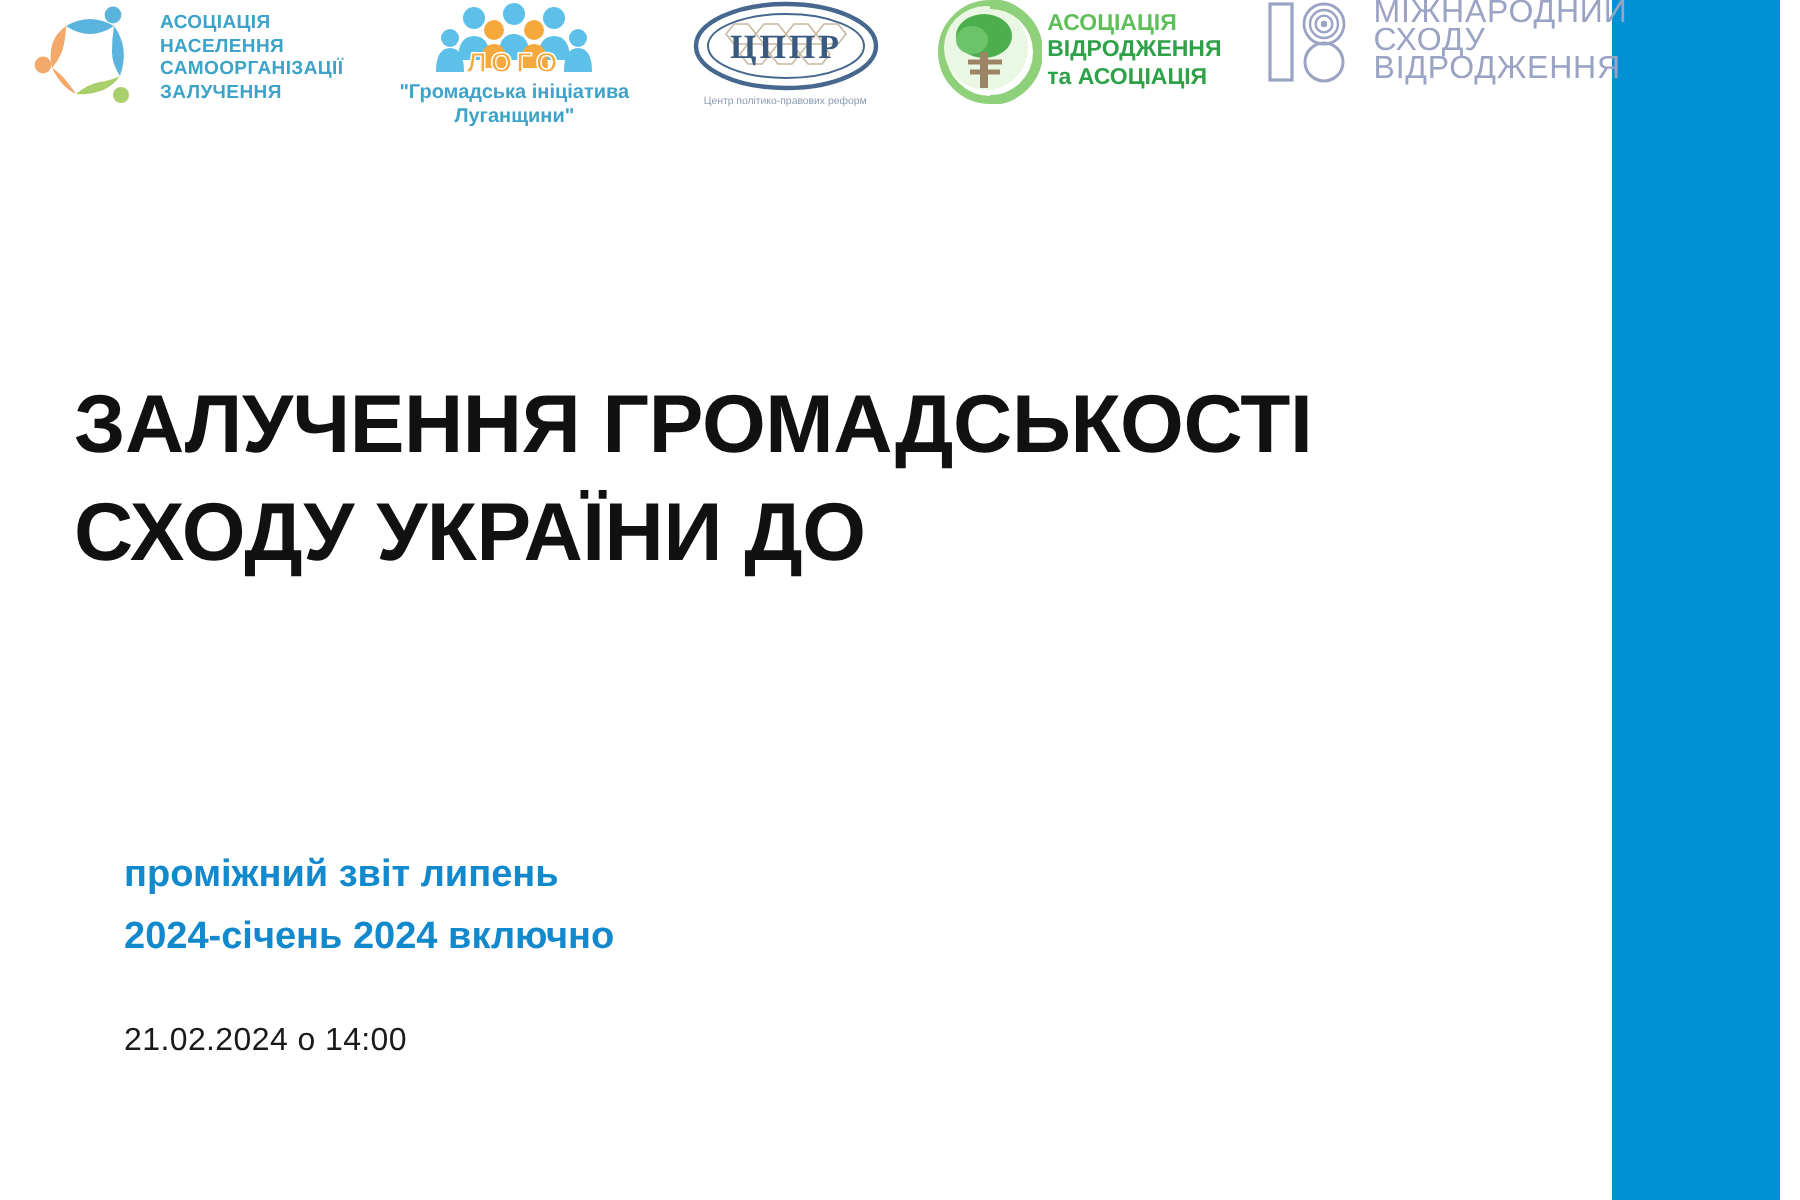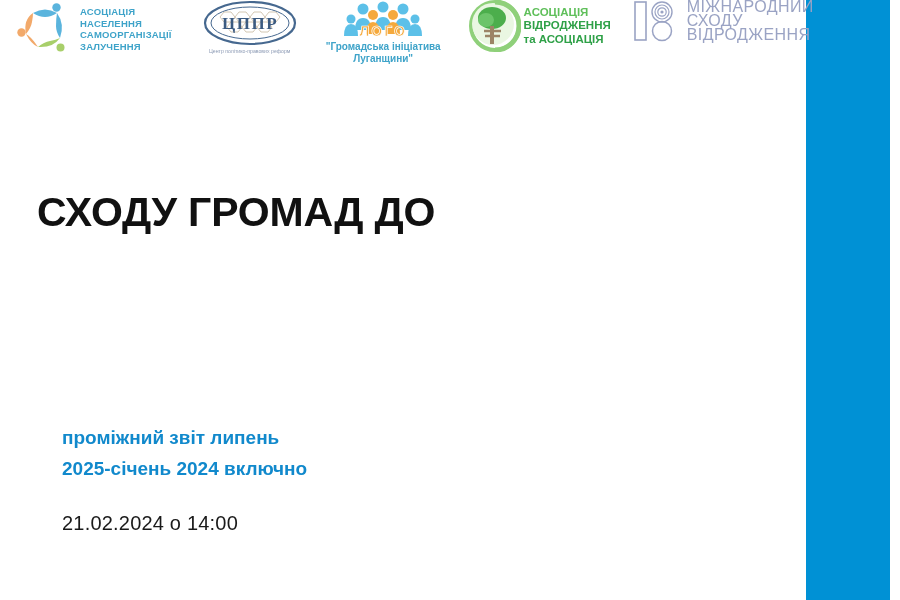--- a/index.html
+++ b/index.html
@@ -155,21 +155,21 @@
     line-height: 31px;
   }
   .subtitle .line { display: block; white-space: nowrap; }
 
   
   .datetime {
     position: absolute;
     left: 62px;
     top: 512px;
     color: #1a1a1a;
-    font-size: 20px;
+    font-size: 16px;
     font-weight: normal;
     letter-spacing: 0.2px;
     white-space: nowrap;
   }
 </style>
 </head>
 <body>
 
 <div class="slide">
 
@@ -189,40 +189,20 @@
           <path d="M10 34 Q15 44 22 47 Q18 41 15 38 Q12 35 10 34 Z" fill="#f2a96a"></path>
           <circle cx="5.5" cy="32.5" r="4.2" fill="#f2a96a"></circle>
         </svg>
       </span>
       <span class="txt">
         <span>АСОЦІАЦІЯ</span><br>
         <span>НАСЕЛЕННЯ</span><br>
         <span>САМООРГАНІЗАЦІЇ</span><br>
         <span>ЗАЛУЧЕННЯ</span>
       </span>
-    </div>
-
-    <div class="logo logo-cppr">
-      <span class="oval">
-        <svg viewBox="0 0 94 46" width="94" height="46">
-          <ellipse cx="47" cy="23" rx="45" ry="21" fill="none" stroke="#46688f" stroke-width="2.2"></ellipse>
-          <ellipse cx="47" cy="23" rx="39" ry="16" fill="none" stroke="#46688f" stroke-width="1"></ellipse>
-          <g fill="none" stroke="#c8b9a0" stroke-width="0.8">
-            <path d="M17 17 l4-5 h7 l4 5 -4 5 h-7 z"></path>
-            <path d="M32 17 l4-5 h7 l4 5 -4 5 h-7 z"></path>
-            <path d="M47 17 l4-5 h7 l4 5 -4 5 h-7 z"></path>
-            <path d="M62 17 l4-5 h7 l4 5 -4 5 h-7 z"></path>
-            <path d="M24 27 l4-5 h7 l4 5 -4 5 h-7 z"></path>
-            <path d="M39 27 l4-5 h7 l4 5 -4 5 h-7 z"></path>
-            <path d="M54 27 l4-5 h7 l4 5 -4 5 h-7 z"></path>
-          </g>
-          <text x="47" y="29" text-anchor="middle" font-family="Liberation Serif, serif" font-size="17" font-weight="bold" fill="#3b5a80" letter-spacing="1.5">ЦППР</text>
-        </svg>
-      </span>
-      <span class="sub">Центр політико-правових реформ</span>
     </div>
 
     <div class="logo logo-gil">
       <span class="people">
         <svg viewBox="0 0 92 40" width="92" height="40">
           <circle cx="26" cy="9" r="5.5" fill="#5cc0e8"></circle>
           <circle cx="46" cy="7" r="5.5" fill="#5cc0e8"></circle>
           <circle cx="66" cy="9" r="5.5" fill="#5cc0e8"></circle>
           <path d="M18 30 q0-12 8-12 q8 0 8 12 z" fill="#5cc0e8"></path>
           <path d="M38 30 q0-13 8-13 q8 0 8 13 z" fill="#5cc0e8"></path>
@@ -237,20 +217,40 @@
           <path d="M71 36 q0-12 7-12 q7 0 7 12 z" fill="#5cc0e8"></path>
         </svg>
         <span class="logo-word">ЛОГО</span>
       </span>
       <span class="sub">
         <span>"Громадська ініціатива</span><br>
         <span>Луганщини"</span>
       </span>
     </div>
 
+    <div class="logo logo-cppr">
+      <span class="oval">
+        <svg viewBox="0 0 94 46" width="94" height="46">
+          <ellipse cx="47" cy="23" rx="45" ry="21" fill="none" stroke="#46688f" stroke-width="2.2"></ellipse>
+          <ellipse cx="47" cy="23" rx="39" ry="16" fill="none" stroke="#46688f" stroke-width="1"></ellipse>
+          <g fill="none" stroke="#c8b9a0" stroke-width="0.8">
+            <path d="M17 17 l4-5 h7 l4 5 -4 5 h-7 z"></path>
+            <path d="M32 17 l4-5 h7 l4 5 -4 5 h-7 z"></path>
+            <path d="M47 17 l4-5 h7 l4 5 -4 5 h-7 z"></path>
+            <path d="M62 17 l4-5 h7 l4 5 -4 5 h-7 z"></path>
+            <path d="M24 27 l4-5 h7 l4 5 -4 5 h-7 z"></path>
+            <path d="M39 27 l4-5 h7 l4 5 -4 5 h-7 z"></path>
+            <path d="M54 27 l4-5 h7 l4 5 -4 5 h-7 z"></path>
+          </g>
+          <text x="47" y="29" text-anchor="middle" font-family="Liberation Serif, serif" font-size="17" font-weight="bold" fill="#3b5a80" letter-spacing="1.5">ЦППР</text>
+        </svg>
+      </span>
+      <span class="sub">Центр політико-правових реформ</span>
+    </div>
+
     <div class="logo logo-avr">
       <span class="mark">
         <svg viewBox="0 0 52 52" width="52" height="52">
           <circle cx="26" cy="26" r="24" fill="none" stroke="#8fd07a" stroke-width="4"></circle>
           <circle cx="24" cy="24" r="21" fill="#eaf7e2"></circle>
           <path d="M26 2 a24 24 0 0 1 0 48" fill="none" stroke="#8fd07a" stroke-width="5"></path>
           <ellipse cx="23" cy="18" rx="14" ry="11" fill="#4cae4c"></ellipse>
           <ellipse cx="17" cy="20" rx="8" ry="7" fill="#6cc46a"></ellipse>
           <rect x="21" y="26" width="4" height="18" fill="#9c8566"></rect>
           <path d="M15 31 h17 M16 36 h15" stroke="#9c8566" stroke-width="2.5"></path>
@@ -277,23 +277,24 @@
       <span class="txt">
         <span>МІЖНАРОДНИЙ</span><br>
         <span>СХОДУ</span><br>
         <span>ВІДРОДЖЕННЯ</span>
       </span>
     </div>
 
   </div>
 
   <h1 class="headline">
-    <span class="line">СХОДУ ГРОМАД ДО</span>
+    <span class="line">ЗАЛУЧЕННЯ ГРОМАДСЬКОСТІ</span>
+    <span class="line">СХОДУ УКРАЇНИ ДО</span>
   </h1>
 
   <div class="subtitle">
     <span class="line">проміжний звіт липень</span>
-    <span class="line">2025-січень 2024 включно</span>
+    <span class="line">2024-січень 2024 включно</span>
   </div>
 
   <div class="datetime">21.02.2024 о 14:00</div>
 
 </div>
 
 </body></html>

